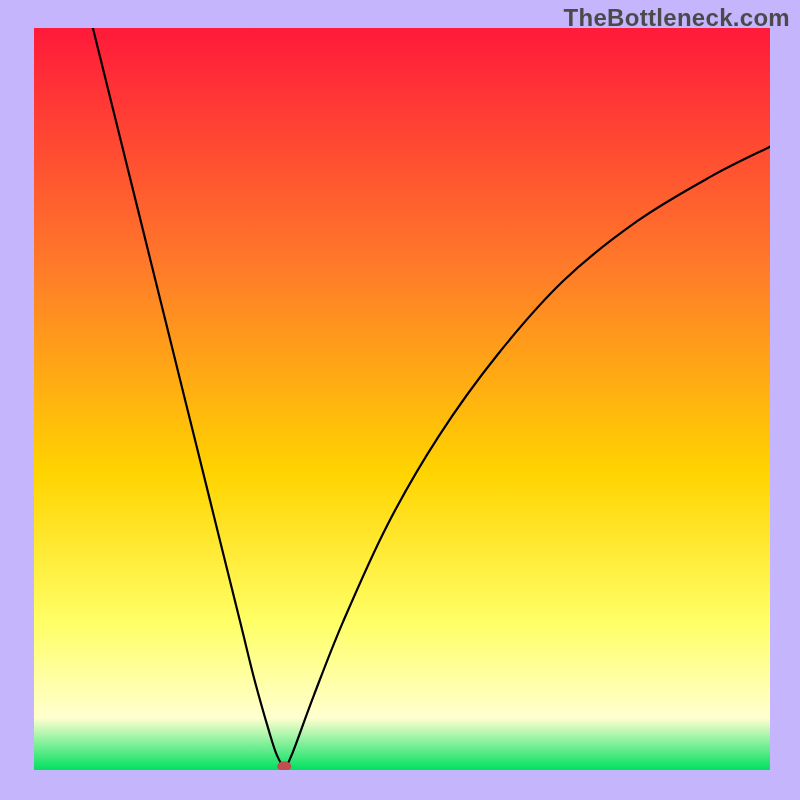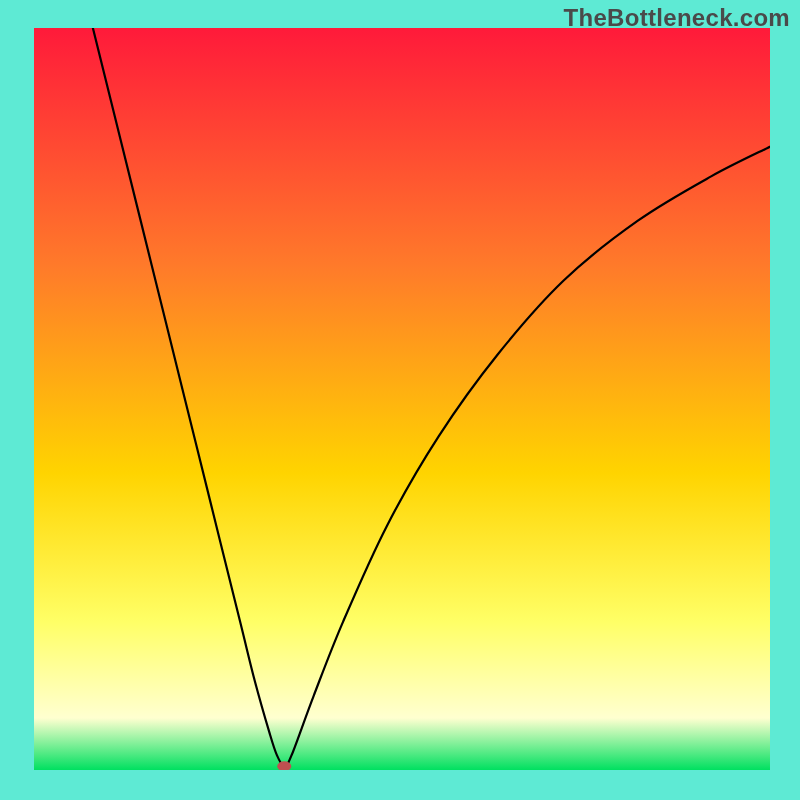--- a/index.html
+++ b/index.html
@@ -8,21 +8,21 @@
     width: 800px;
     height: 800px;
     background: #000;
     overflow: hidden;
     font-family: Arial, Helvetica, sans-serif;
   }
   .frame {
     position: relative;
     width: 800px;
     height: 800px;
-    background: #5eead4;
+    background: #c4b5fd;
   }
   .watermark {
     position: absolute;
     top: 4px;
     right: 10px;
     color: #4a4a4a;
     font-size: 24px;
     font-weight: 600;
     letter-spacing: 0.3px;
     z-index: 3;

